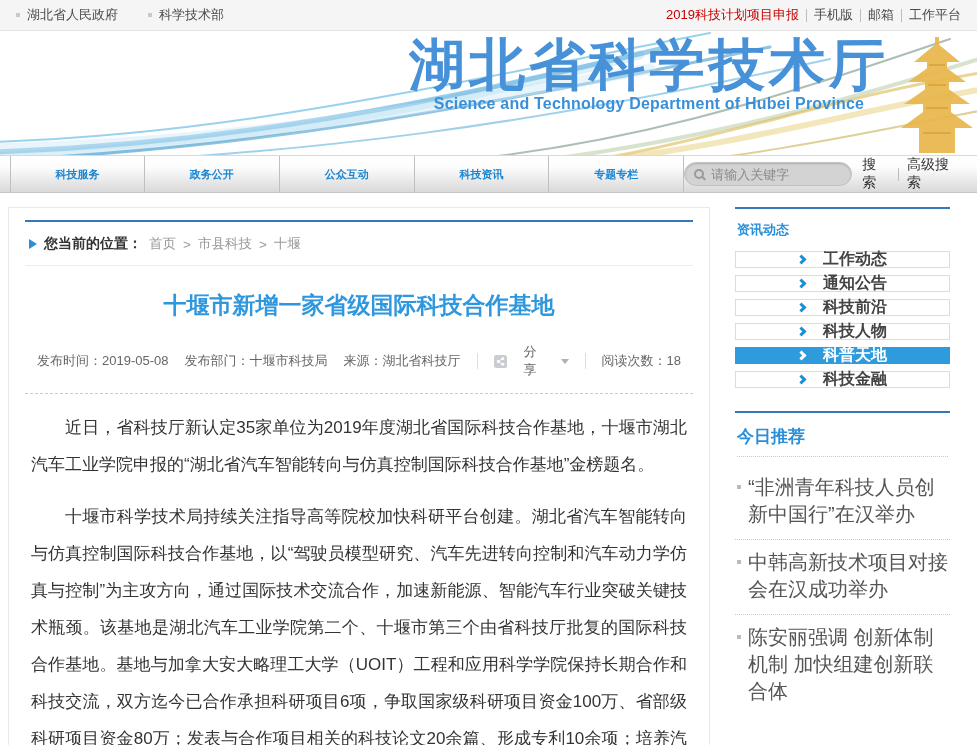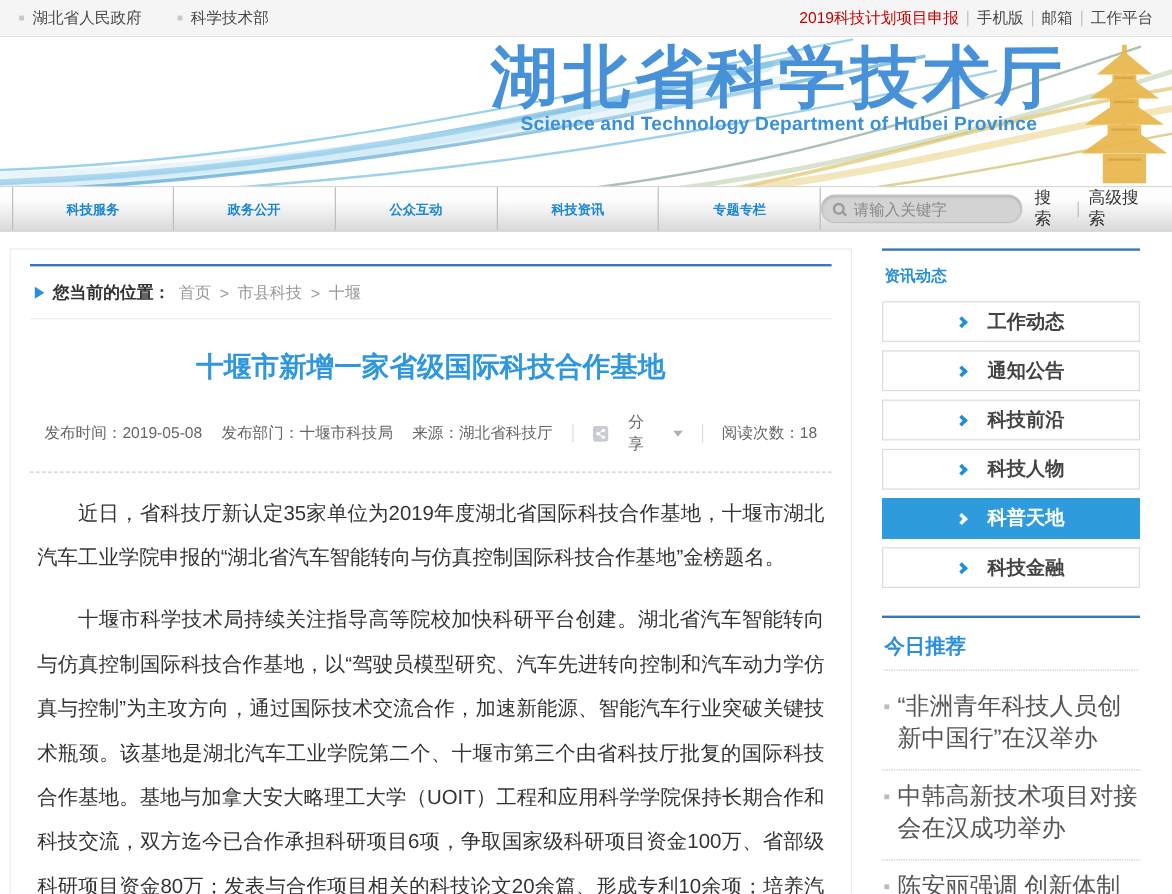--- a/index.html
+++ b/index.html
@@ -65,21 +65,21 @@
   .meta-item { white-space:nowrap; }
   .vsep-light { width:1px; height:16px; background:#ddd; margin:0 16px; flex:none; }
   .share-btn { display:flex; align-items:center; gap:17px; cursor:pointer; color:#666; }
   .caret-down { width:0; height:0; border-left:4px solid transparent; border-right:4px solid transparent;
     border-top:5px solid #b0b0b0; display:inline-block; }
   .article-body p { font-size:17px; color:#333; line-height:37px; text-indent:2em; margin:15px 6px 0; text-align:justify; }
 
   
   .side-box { border-top:2px solid #3a77b8; padding-top:9px; }
   .side-title { color:#2a8fd8; font-size:13px; font-weight:bold; margin:3px 2px 12px; }
-  .side-item { border:1px solid #dcdcdc; height:34px; margin-bottom:7px; display:flex; align-items:center;
+  .side-item { border:1px solid #dcdcdc; height:17px; margin-bottom:7px; display:flex; align-items:center;
     justify-content:center; gap:18px; font-size:16px; font-weight:bold; color:#444; background:#fff; cursor:pointer; }
   .chev { width:7px; height:7px; border-top:3px solid #1d8fd6; border-right:3px solid #1d8fd6;
     transform:rotate(45deg); display:inline-block; flex:none; }
   .side-item.active { background:#2e9bdd; border-color:#2e9bdd; color:#fff; }
   .side-item.active .chev { border-color:#fff; }
 
   
   .today-box { margin-top:23px; border-top:2px solid #3a77b8; padding-top:9px; }
   .today-title { color:#2a8fd8; font-size:17px; font-weight:bold; margin:3px 2px 8px; padding-bottom:8px;
     border-bottom:1px dotted #c9c9c9; }

